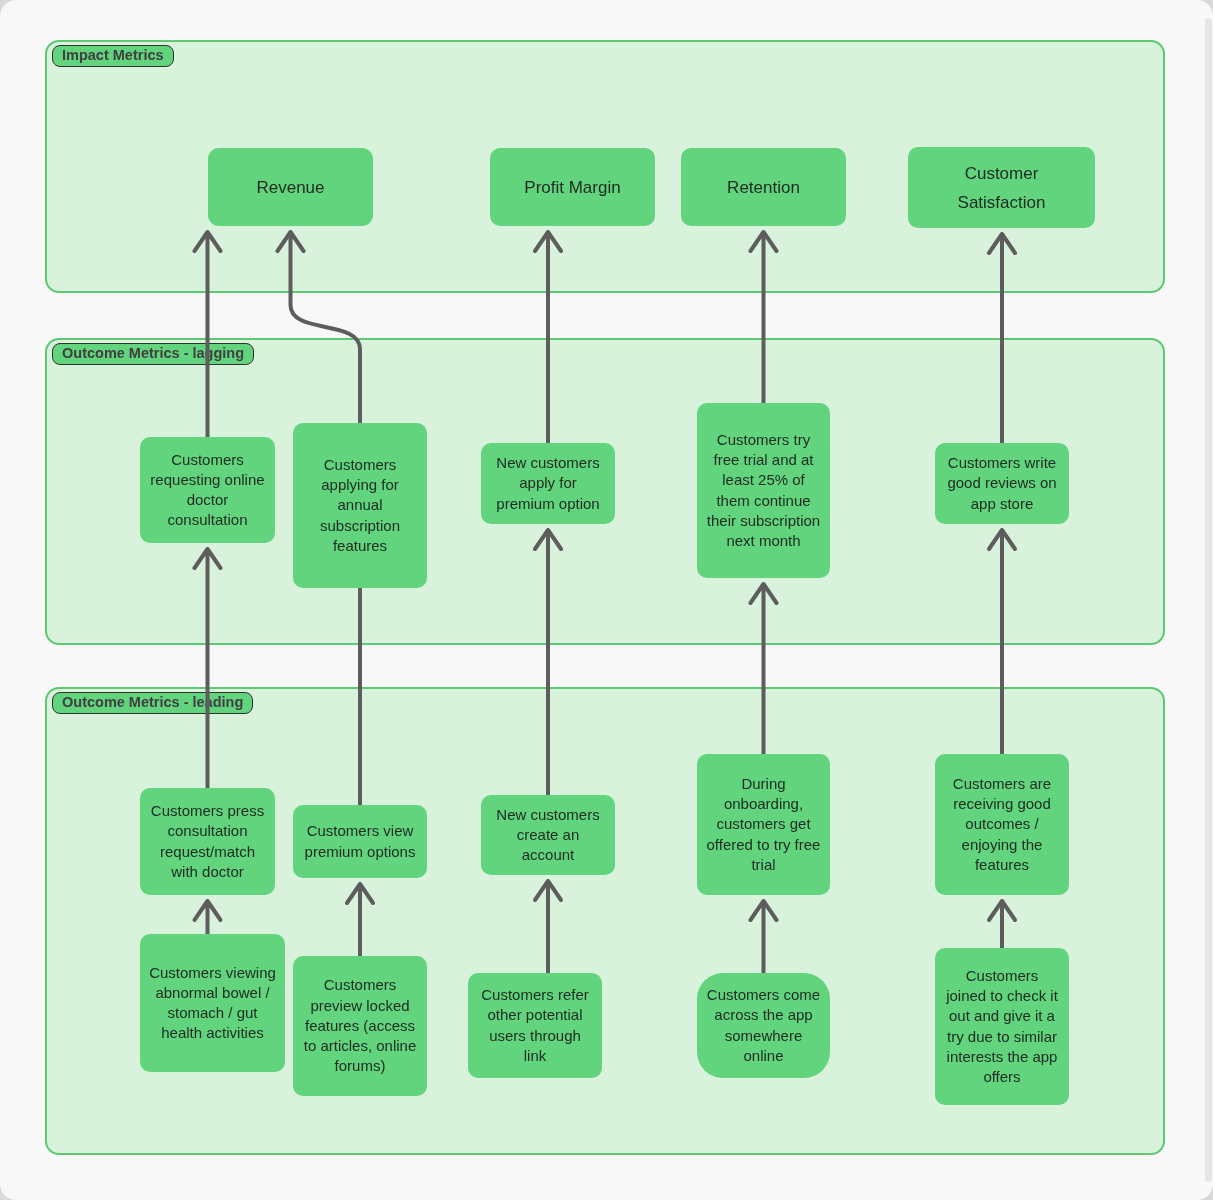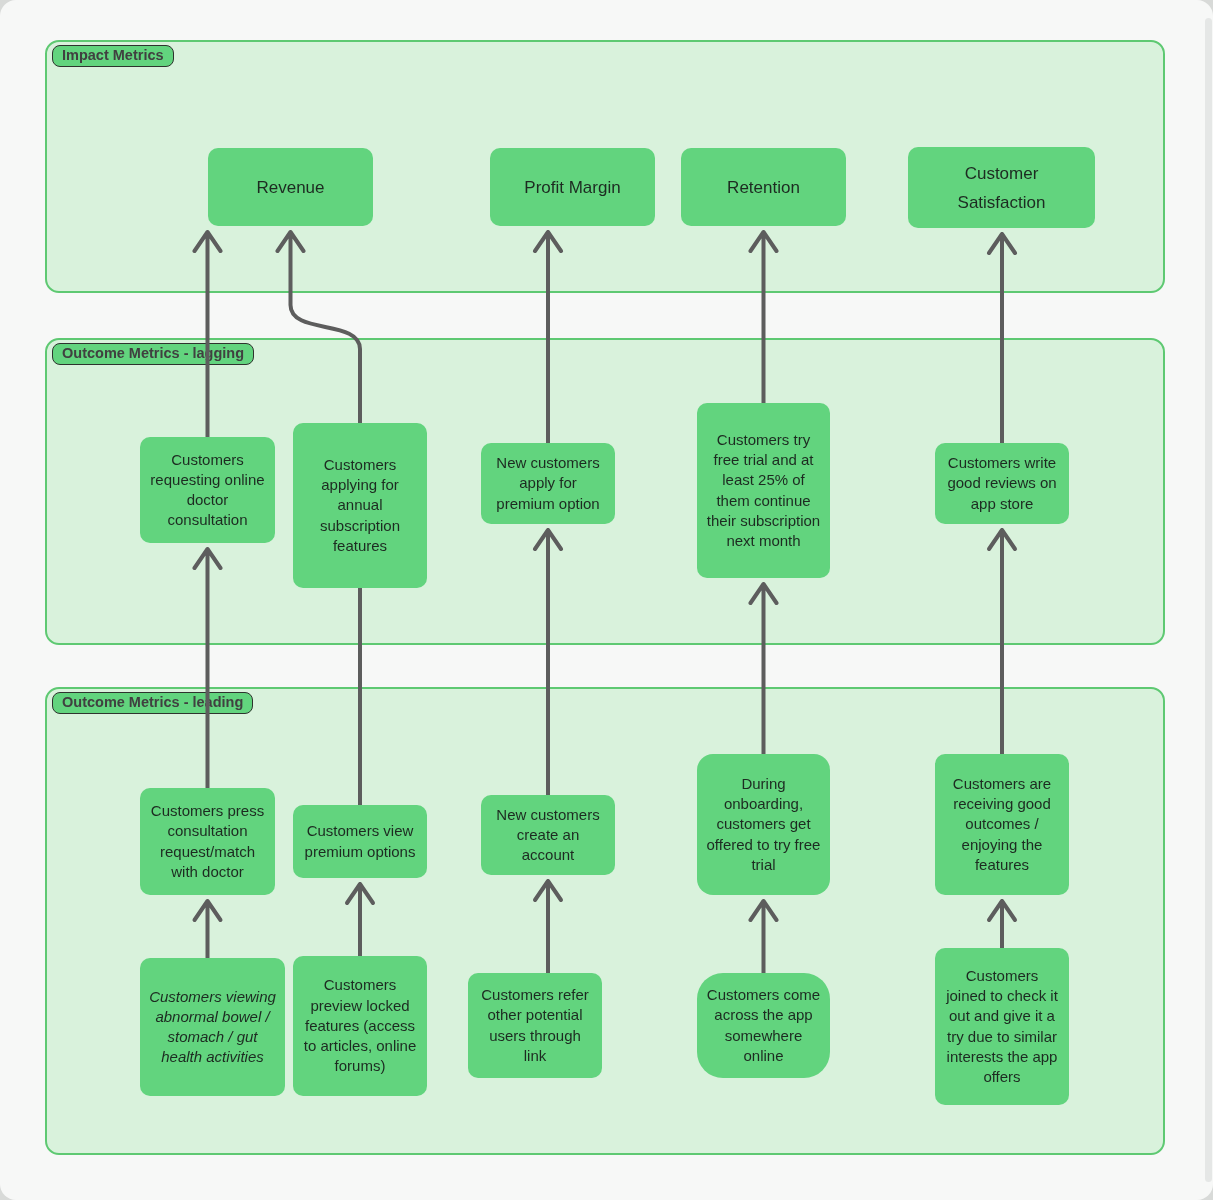--- a/index.html
+++ b/index.html
@@ -93,35 +93,35 @@
       <path d="M 763.5 754 L 763.5 584 M 750.5 603 L 763.5 584 L 776.5 603" stroke="#5d5d5d"></path>
       <path d="M 1002 754 L 1002 530 M 989 549 L 1002 530 L 1015 549" stroke="#5d5d5d"></path>
       <path d="M 207.5 958 L 207.5 901 M 194.5 920 L 207.5 901 L 220.5 920" stroke="#5d5d5d"></path>
       <path d="M 360 956 L 360 884 M 347 903 L 360 884 L 373 903" stroke="#5d5d5d"></path>
       <path d="M 548 973 L 548 881 M 535 900 L 548 881 L 561 900" stroke="#5d5d5d"></path>
       <path d="M 763.5 973 L 763.5 901 M 750.5 920 L 763.5 901 L 776.5 920" stroke="#5d5d5d"></path>
       <path d="M 1002 948 L 1002 901 M 989 920 L 1002 901 L 1015 920" stroke="#5d5d5d"></path>
     </svg>
 
   <div id="nodes-layer">
-      <div class="node lg" style="left: 208px; top: 148px; width: 165px; height: 78px;">Revenue</div>
+      <div class="node lg" style="left: 208px; top: 148px; width: 165px; height: 78px; border-radius: 11px;">Revenue</div>
       <div class="node lg" style="left: 490px; top: 148px; width: 165px; height: 78px;">Profit Margin</div>
       <div class="node lg" style="left: 681px; top: 148px; width: 165px; height: 78px;">Retention</div>
       <div class="node lg" style="left: 908px; top: 147px; width: 187px; height: 81px;">Customer Satisfaction</div>
       <div class="node" style="left: 140px; top: 437px; width: 135px; height: 106px;">Customers requesting online doctor consultation</div>
       <div class="node" style="left: 293px; top: 423px; width: 134px; height: 165px;">Customers applying for annual subscription features</div>
       <div class="node" style="left: 481px; top: 443px; width: 134px; height: 81px;">New customers apply for premium option</div>
       <div class="node" style="left: 697px; top: 403px; width: 133px; height: 175px;">Customers try free trial and at least 25% of them continue their subscription next month</div>
       <div class="node" style="left: 935px; top: 443px; width: 134px; height: 81px;">Customers write good reviews on app store</div>
       <div class="node" style="left: 140px; top: 788px; width: 135px; height: 107px;">Customers press consultation request/match with doctor</div>
       <div class="node" style="left: 293px; top: 805px; width: 134px; height: 73px;">Customers view premium options</div>
       <div class="node" style="left: 481px; top: 795px; width: 134px; height: 80px;">New customers create an account</div>
-      <div class="node" style="left: 697px; top: 754px; width: 133px; height: 141px; border-radius: 16px;">During onboarding, customers get offered to try free trial</div>
+      <div class="node" style="left: 697px; top: 754px; width: 133px; height: 141px;">During onboarding, customers get offered to try free trial</div>
       <div class="node" style="left: 935px; top: 754px; width: 134px; height: 141px;">Customers are receiving good outcomes / enjoying the features</div>
-      <div class="node" style="left: 140px; top: 958px; width: 145px; height: 138px; font-style: italic;">Customers viewing abnormal bowel / stomach / gut health activities</div>
+      <div class="node" style="left: 140px; top: 934px; width: 145px; height: 138px;">Customers viewing abnormal bowel / stomach / gut health activities</div>
       <div class="node" style="left: 293px; top: 956px; width: 134px; height: 140px;">Customers preview locked features (access to articles, online forums)</div>
       <div class="node" style="left: 468px; top: 973px; width: 134px; height: 105px;">Customers refer other potential users through link</div>
       <div class="node" style="left: 697px; top: 973px; width: 133px; height: 105px; border-radius: 26px;">Customers come across the app somewhere online</div>
       <div class="node" style="left: 935px; top: 948px; width: 134px; height: 157px;">Customers joined to check it out and give it a try due to similar interests the app offers</div>
     </div>
 
   <div class="scroll-gutter"></div>
 </div>
 
 </body></html>

